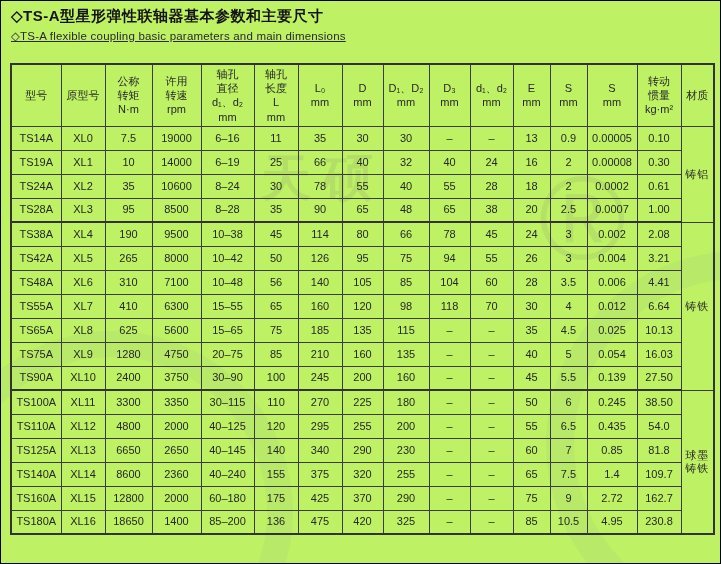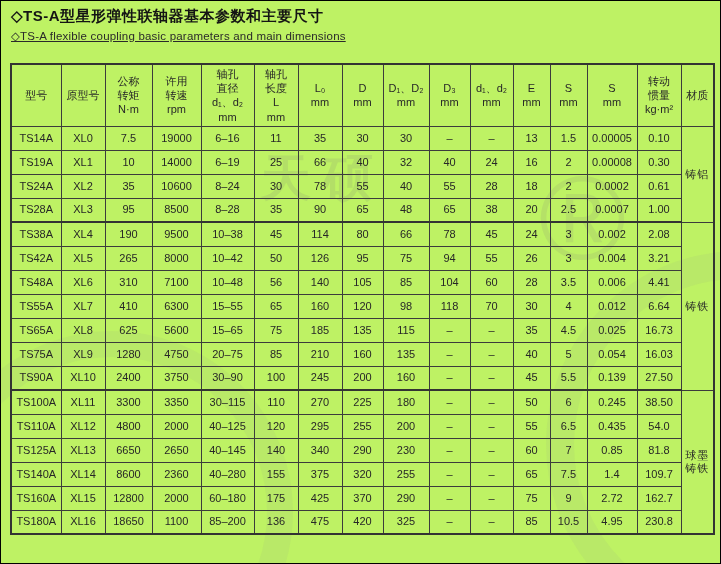--- a/index.html
+++ b/index.html
@@ -137,21 +137,21 @@
           <td>7.5</td>
           <td>19000</td>
           <td>6–16</td>
           <td>11</td>
           <td>35</td>
           <td>30</td>
           <td>30</td>
           <td>–</td>
           <td>–</td>
           <td>13</td>
-          <td>1.5</td>
+          <td>0.9</td>
           <td>0.00005</td>
           <td>0.10</td>
           <td class="material-cell" rowspan="4">铸铝</td>
         </tr>
         <tr>
           <td>TS19A</td>
           <td>XL1</td>
           <td>10</td>
           <td>14000</td>
           <td>6–19</td>
@@ -277,21 +277,21 @@
           <td>15–65</td>
           <td>75</td>
           <td>185</td>
           <td>135</td>
           <td>115</td>
           <td>–</td>
           <td>–</td>
           <td>35</td>
           <td>4.5</td>
           <td>0.025</td>
-          <td>16.73</td>
+          <td>10.13</td>
         </tr>
         <tr>
           <td>TS75A</td>
           <td>XL9</td>
           <td>1280</td>
           <td>4750</td>
           <td>20–75</td>
           <td>85</td>
           <td>210</td>
           <td>160</td>
@@ -371,21 +371,21 @@
           <td>60</td>
           <td>7</td>
           <td>0.85</td>
           <td>81.8</td>
         </tr>
         <tr>
           <td>TS140A</td>
           <td>XL14</td>
           <td>8600</td>
           <td>2360</td>
-          <td>40–280</td>
+          <td>40–240</td>
           <td>155</td>
           <td>375</td>
           <td>320</td>
           <td>255</td>
           <td>–</td>
           <td>–</td>
           <td>65</td>
           <td>7.5</td>
           <td>1.4</td>
           <td>109.7</td>
@@ -404,21 +404,21 @@
           <td>–</td>
           <td>75</td>
           <td>9</td>
           <td>2.72</td>
           <td>162.7</td>
         </tr>
         <tr>
           <td>TS180A</td>
           <td>XL16</td>
           <td>18650</td>
-          <td>1100</td>
+          <td>1400</td>
           <td>85–200</td>
           <td>136</td>
           <td>475</td>
           <td>420</td>
           <td>325</td>
           <td>–</td>
           <td>–</td>
           <td>85</td>
           <td>10.5</td>
           <td>4.95</td>

